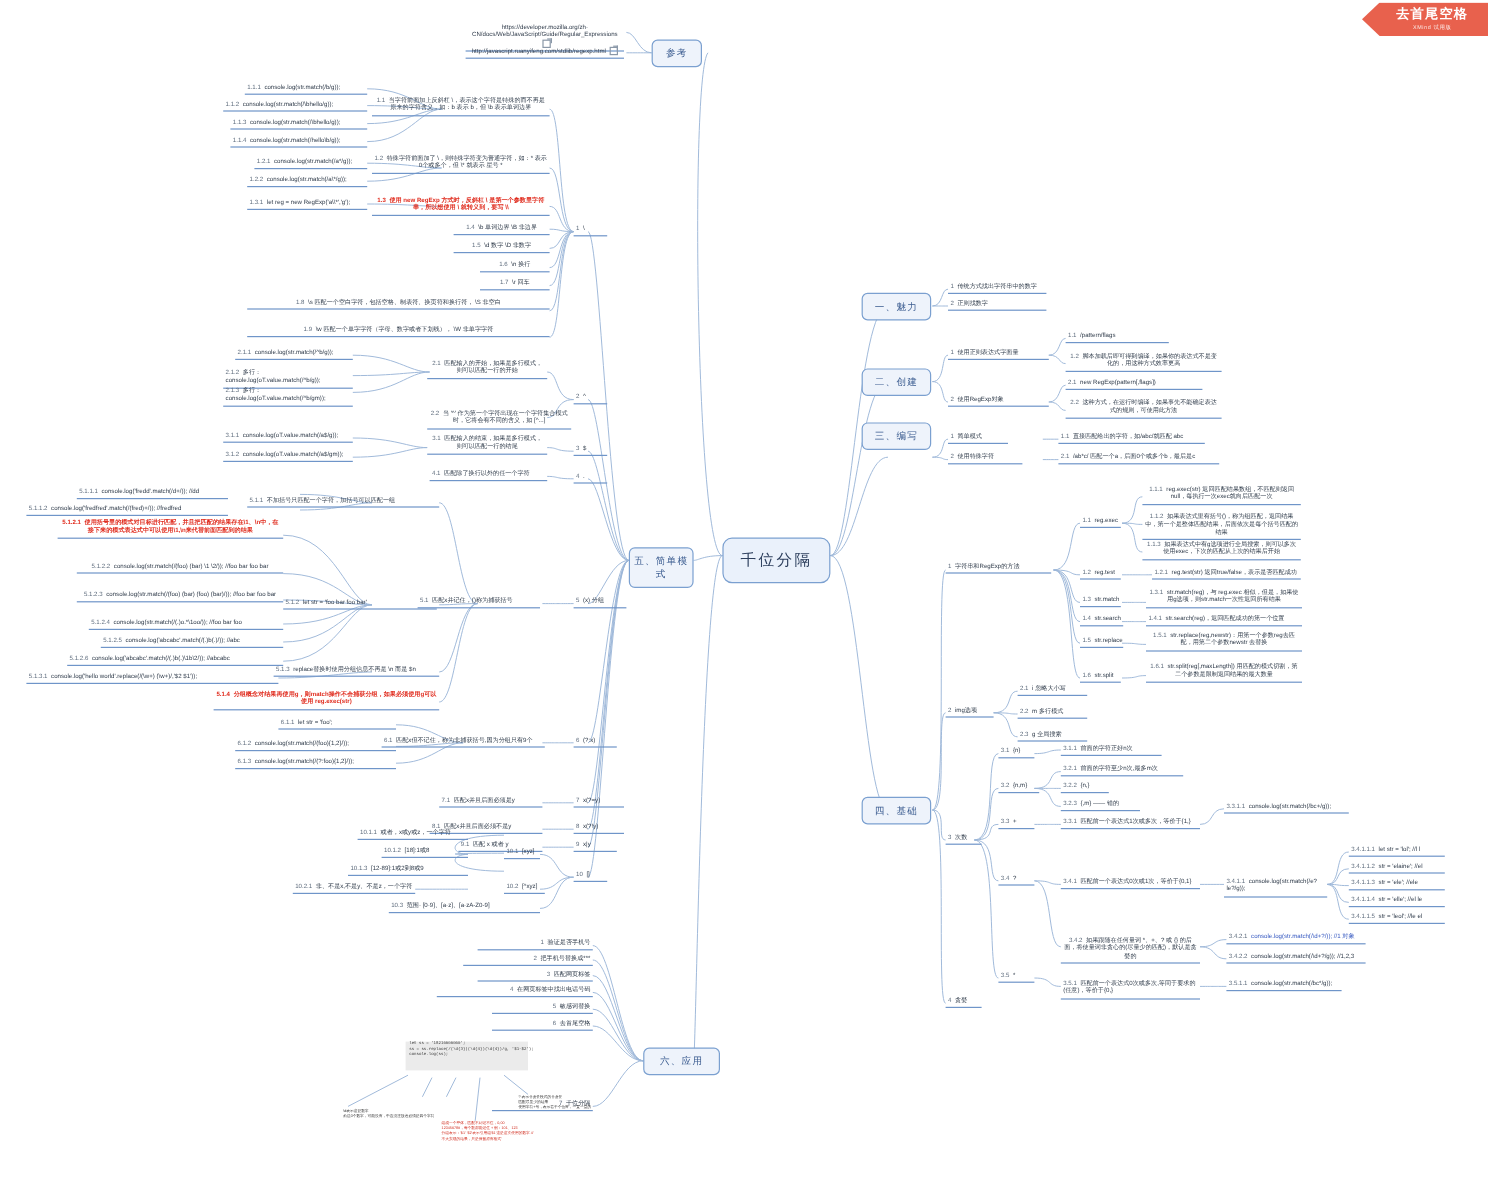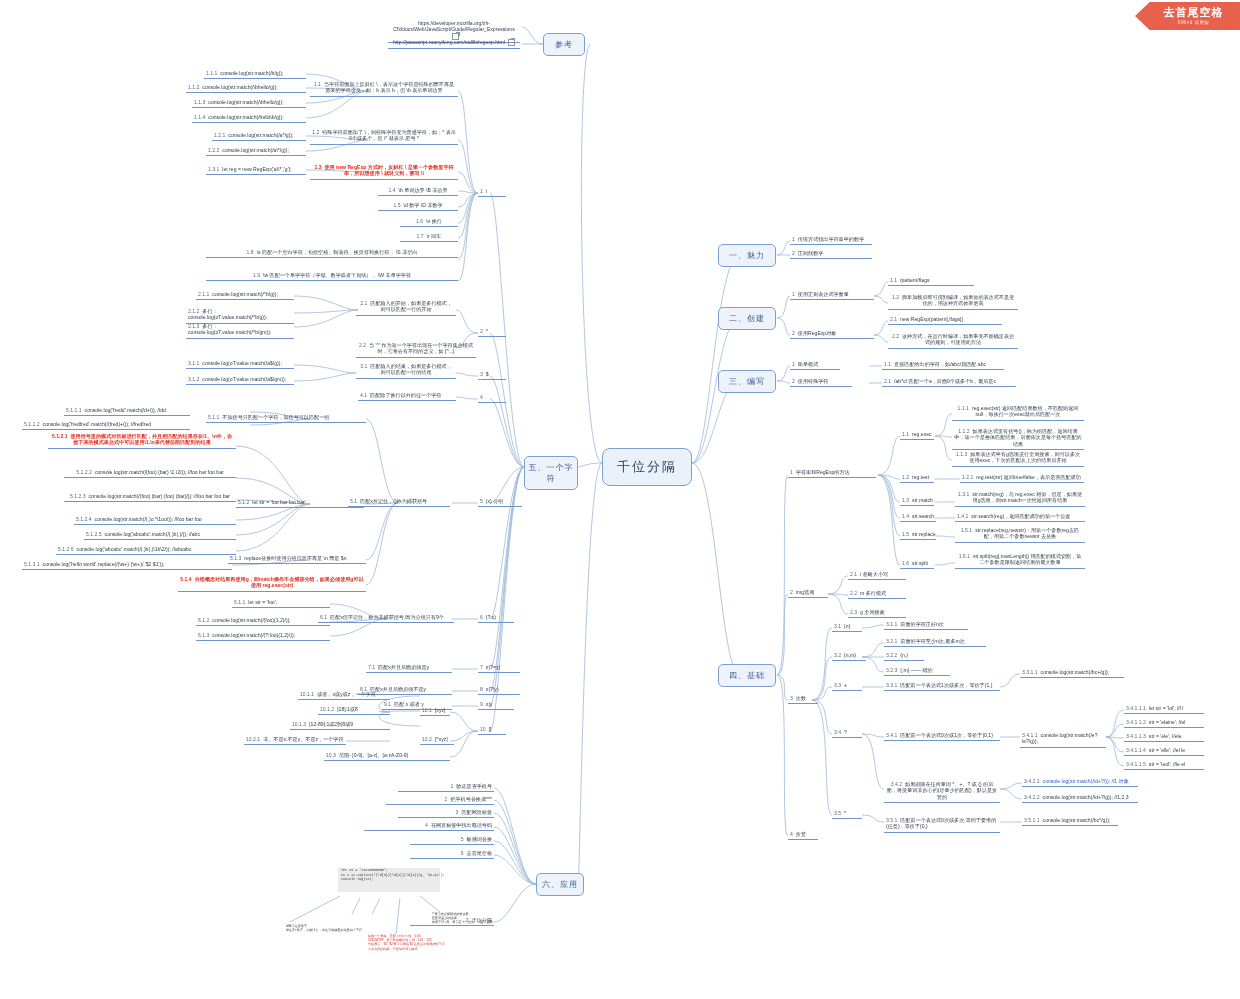--- a/index.html
+++ b/index.html
@@ -255,21 +255,21 @@
 <div class="node topic" style="left:790px;top:249px;width:82px;"><span class="num">2</span><span>正则找数字</span></div>
 
 <div class="node boxed" style="left:718px;top:307px;width:58px;">二、创建</div>
 <div class="node topic" style="left:790px;top:290px;width:84px;"><span class="num">1</span><span>使用正则表达式字面量</span></div>
 <div class="node topic" style="left:790px;top:329px;width:84px;"><span class="num">2</span><span>使用RegExp对象</span></div>
 <div class="node topic" style="left:888px;top:276px;width:86px;"><span class="num">1.1</span><span>/pattern/flags</span></div>
 <div class="node topic ctr" style="left:888px;top:293px;width:130px;"><span class="num">1.2</span><span>脚本加载后即可得到编译，如果你的表达式不是变化的，用这种方式效率更高</span></div>
 <div class="node topic" style="left:888px;top:315px;width:114px;"><span class="num">2.1</span><span>new RegExp(pattern[,flags])</span></div>
 <div class="node topic ctr" style="left:888px;top:332px;width:130px;"><span class="num">2.2</span><span>这种方式，在运行时编译，如果事先不能确定表达式的规则，可使用此方法</span></div>
 
-<div class="node boxed" style="left:718px;top:370px;width:58px;">三、编写</div>
+<div class="node boxed" style="left:718px;top:352px;width:58px;">三、编写</div>
 <div class="node topic" style="left:790px;top:360px;width:50px;"><span class="num">1</span><span>简单模式</span></div>
 <div class="node topic" style="left:790px;top:377px;width:62px;"><span class="num">2</span><span>使用特殊字符</span></div>
 <div class="node topic" style="left:882px;top:360px;width:122px;"><span class="num">1.1</span><span>直接匹配给出的字符，如/abc/就匹配 abc</span></div>
 <div class="node topic" style="left:882px;top:377px;width:134px;"><span class="num">2.1</span><span>/ab*c/ 匹配一个a，后面0个或多个b，最后是c</span></div>
 
 <div class="node boxed" style="left:718px;top:664px;width:58px;">四、基础</div>
 
 <div class="node topic" style="left:788px;top:468px;width:88px;"><span class="num">1</span><span>字符串和RegExp的方法</span></div>
 <div class="node topic" style="left:900px;top:430px;width:34px;"><span class="num">1.1</span><span>reg.exec</span></div>
 <div class="node topic ctr" style="left:952px;top:404px;width:132px;"><span class="num">1.1.1</span><span>reg.exec(str) 返回匹配结果数组，不匹配则返回null，每执行一次exec就向后匹配一次</span></div>
@@ -310,21 +310,21 @@
 <div class="node topic" style="left:1124px;top:746px;width:80px;"><span class="num">3.4.1.1.4</span><span>str = 'elle'; //el  le</span></div>
 <div class="node topic" style="left:1124px;top:760px;width:80px;"><span class="num">3.4.1.1.5</span><span>str = 'leol'; //le el</span></div>
 <div class="node topic ctr" style="left:884px;top:780px;width:116px;"><span class="num">3.4.2</span><span>如果跟随在任何量词 *、+、? 或 {} 的后面，将使量词非贪心的(尽量少的匹配)，默认是贪婪的</span></div>
 <div class="node topic blue" style="left:1022px;top:777px;width:116px;"><span class="num">3.4.2.1</span><span>console.log(str.match(/\d+?/)); //1 对象</span></div>
 <div class="node topic" style="left:1022px;top:793px;width:116px;"><span class="num">3.4.2.2</span><span>console.log(str.match(/\d+?/g)); //1,2,3</span></div>
 <div class="node topic" style="left:832px;top:809px;width:30px;"><span class="num">3.5</span><span>*</span></div>
 <div class="node topic" style="left:884px;top:816px;width:116px;"><span class="num">3.5.1</span><span>匹配前一个表达式0次或多次,等同于要求的(任意)，等价于{0,}</span></div>
 <div class="node topic" style="left:1022px;top:816px;width:96px;"><span class="num">3.5.1.1</span><span>console.log(str.match(/bc*/g));</span></div>
 <div class="node topic" style="left:788px;top:830px;width:30px;"><span class="num">4</span><span>贪婪</span></div>
 
-<div class="node boxed" style="left:524px;top:456px;width:54px;">五、一个字符</div>
+<div class="node boxed" style="left:524px;top:456px;width:54px;">五、简单模式</div>
 
 <div class="node topic" style="left:478px;top:187px;width:28px;"><span class="num">1</span><span>\</span></div>
 <div class="node topic ctr" style="left:310px;top:80px;width:148px;"><span class="num">1.1</span><span>当字符前面加上反斜杠 \，表示这个字符是特殊的而不再是原来的字符含义，如：b 表示 b，但 \b 表示单词边界</span></div>
 <div class="node topic" style="left:204px;top:69px;width:102px;"><span class="num">1.1.1</span><span>console.log(str.match(/b/g));</span></div>
 <div class="node topic" style="left:186px;top:83px;width:120px;"><span class="num">1.1.2</span><span>console.log(str.match(/\bhello/g));</span></div>
 <div class="node topic" style="left:192px;top:98px;width:114px;"><span class="num">1.1.3</span><span>console.log(str.match(/\bhello/g));</span></div>
 <div class="node topic" style="left:192px;top:113px;width:114px;"><span class="num">1.1.4</span><span>console.log(str.match(/hello\b/g));</span></div>
 <div class="node topic ctr" style="left:310px;top:128px;width:148px;"><span class="num">1.2</span><span>特殊字符前面加了 \，则特殊字符变为普通字符，如：* 表示 0个或多个，但 \* 就表示 星号 *</span></div>
 <div class="node topic" style="left:212px;top:131px;width:94px;"><span class="num">1.2.1</span><span>console.log(str.match(/a*/g));</span></div>
 <div class="node topic" style="left:206px;top:146px;width:100px;"><span class="num">1.2.2</span><span>console.log(str.match(/a\*/g));</span></div>
@@ -383,21 +383,21 @@
 
 <div class="node topic" style="left:478px;top:725px;width:28px;"><span class="num">10</span><span>[]</span></div>
 <div class="node topic" style="left:420px;top:706px;width:30px;"><span class="num">10.1</span><span>[xyz]</span></div>
 <div class="node topic" style="left:298px;top:690px;width:92px;"><span class="num">10.1.1</span><span>或者，x或y或z，一个字符</span></div>
 <div class="node topic" style="left:318px;top:705px;width:72px;"><span class="num">10.1.2</span><span>[18]:1或8</span></div>
 <div class="node topic" style="left:290px;top:720px;width:100px;"><span class="num">10.1.3</span><span>[12-89]:1或2到8或9</span></div>
 <div class="node topic" style="left:420px;top:735px;width:34px;"><span class="num">10.2</span><span>[^xyz]</span></div>
 <div class="node topic" style="left:244px;top:735px;width:102px;"><span class="num">10.2.1</span><span>非、不是x,不是y、不是z，一个字符</span></div>
 <div class="node topic" style="left:324px;top:751px;width:126px;"><span class="num">10.3</span><span>范围- [0-9]、[a-z]、[a-zA-Z0-9]</span></div>
 
-<div class="node boxed" style="left:536px;top:873px;width:48px;">六、应用</div>
+<div class="node boxed" style="left:536px;top:873px;width:64px;">六、应用</div>
 <div class="node topic rt" style="left:398px;top:782px;width:96px;"><span class="num">1</span><span>验证是否手机号</span></div>
 <div class="node topic rt" style="left:386px;top:795px;width:108px;"><span class="num">2</span><span>把手机号替换成***</span></div>
 <div class="node topic rt" style="left:398px;top:808px;width:96px;"><span class="num">3</span><span>匹配网页标签</span></div>
 <div class="node topic rt" style="left:364px;top:821px;width:130px;"><span class="num">4</span><span>在网页标签中找出电话号码</span></div>
 <div class="node topic rt" style="left:410px;top:835px;width:84px;"><span class="num">5</span><span>敏感词替换</span></div>
 <div class="node topic rt" style="left:410px;top:849px;width:84px;"><span class="num">6</span><span>去首尾空格</span></div>
 <div class="node topic rt" style="left:410px;top:916px;width:84px;"><span class="num">7</span><span>千位分隔</span></div>
 
 <div id="codeshot">
   <div class="ln">let ss = '18210000000';</div>

